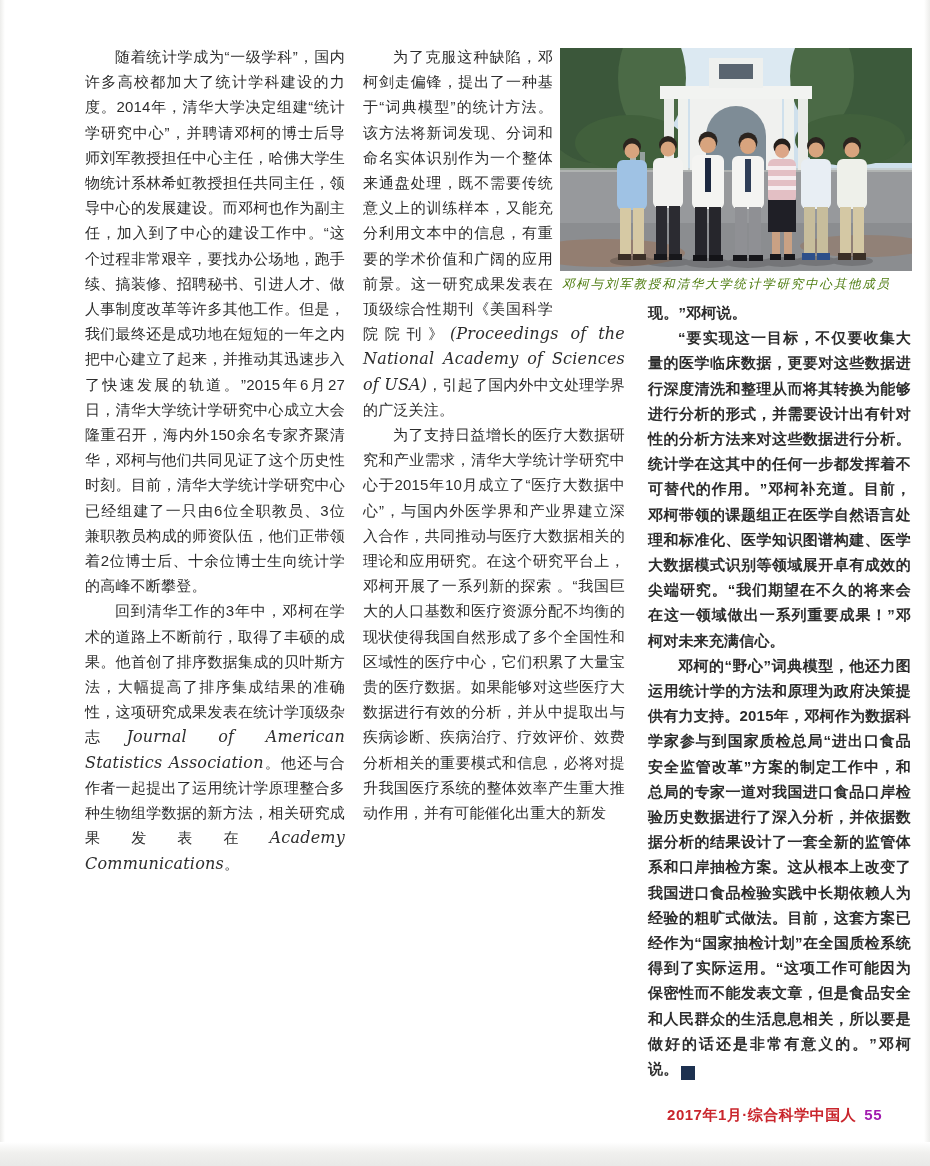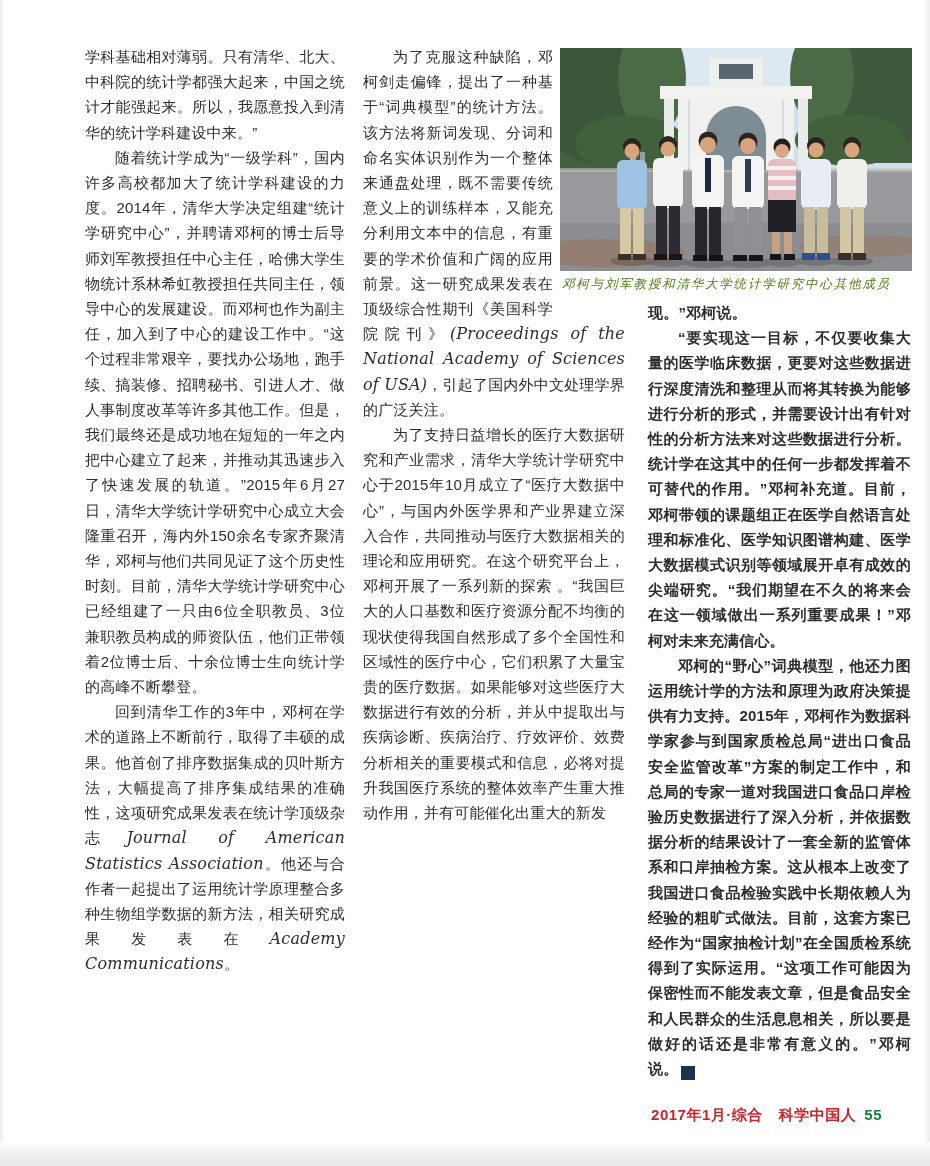--- a/index.html
+++ b/index.html
@@ -31,30 +31,29 @@
   .caption { position:absolute; left:562px; top:276px; width:350px;
              font-family:"DejaVu Serif","Liberation Serif",serif; font-style:italic;
              font-size:12.5px; letter-spacing:1.8px; color:#4d7c0f; white-space:nowrap; }
 
   .endmark { display:inline-block; width:14px; height:14px; margin-left:3px;
              background:#1d3150; color:#ffffff; font-size:10px; line-height:14px;
              text-align:center; font-style:normal; vertical-align:-2px; letter-spacing:0; }
 
   .footer { position:absolute; right:48px; top:1106px; font-size:15px; font-weight:bold;
             color:#c9252c; letter-spacing:0.5px; }
-  .footer .f-mag { margin-left:16px; }
-  .footer .f-num { margin-left:8px; color:#15803d; }
+  .footer .f-mag { }
+  .footer .f-num { margin-left:8px; color:#a21caf; }
 </style>
 </head>
 <body>
 
 <div class="page">
 
   <div class="col col-left">
-      <p><span>学科基础相对薄弱。只有清华、北大、中科院的统计学都强大起来，中国之统计才能强起来。所以，我愿意投入到清华的统计学科建设中来。”</span></p>
       <p class="indent"><span>随着统计学成为“一级学科”，国内许多高校都加大了统计学科建设的力度。2014年，清华大学决定组建“统计学研究中心”，并聘请邓柯的博士后导师刘军教授担任中心主任，哈佛大学生物统计系林希虹教授担任共同主任，领导中心的发展建设。而邓柯也作为副主任，加入到了中心的建设工作中。“这个过程非常艰辛，要找办公场地，跑手续、搞装修、招聘秘书、引进人才、做人事制度改革等许多其他工作。但是，我们最终还是成功地在短短的一年之内把中心建立了起来，并推动其迅速步入了快速发展的轨道。”2015年6月27日，清华大学统计学研究中心成立大会隆重召开，海内外150余名专家齐聚清华，邓柯与他们共同见证了这个历史性时刻。目前，清华大学统计学研究中心已经组建了一只由6位全职教员、3位兼职教员构成的师资队伍，他们正带领着2位博士后、十余位博士生向统计学的高峰不断攀登。</span></p>
       <p class="indent"><span>回到清华工作的3年中，邓柯在学术的道路上不断前行，取得了丰硕的成果。他首创了排序数据集成的贝叶斯方法，大幅提高了排序集成结果的准确性，这项研究成果发表在统计学顶级杂志</span><span class="it">Journal of American Statistics Association</span><span>。他还与合作者一起提出了运用统计学原理整合多种生物组学数据的新方法，相关研究成果发表在</span><span class="it">Academy Communications</span><span>。</span></p>
     </div>
 
   <div class="col col-mid">
     <div class="photo-spacer"></div>
       <p class="indent"><span>为了克服这种缺陷，邓柯剑走偏锋，提出了一种基于“词典模型”的统计方法。该方法将新词发现、分词和命名实体识别作为一个整体来通盘处理，既不需要传统意义上的训练样本，又能充分利用文本中的信息，有重要的学术价值和广阔的应用前景。这一研究成果发表在顶级综合性期刊《美国科学院院刊》</span><span class="it">(Proceedings of the National Academy of Sciences of USA)</span><span>，引起了国内外中文处理学界的广泛关注。</span></p>
       <p class="indent"><span>为了支持日益增长的医疗大数据研究和产业需求，清华大学统计学研究中心于2015年10月成立了“医疗大数据中心”，与国内外医学界和产业界建立深入合作，共同推动与医疗大数据相关的理论和应用研究。在这个研究平台上，邓柯开展了一系列新的探索 。“我国巨大的人口基数和医疗资源分配不均衡的现状使得我国自然形成了多个全国性和区域性的医疗中心，它们积累了大量宝贵的医疗数据。如果能够对这些医疗大数据进行有效的分析，并从中提取出与疾病诊断、疾病治疗、疗效评价、效费分析相关的重要模式和信息，必将对提升我国医疗系统的整体效率产生重大推动作用，并有可能催化出重大的新发</span></p>
     </div>
 

